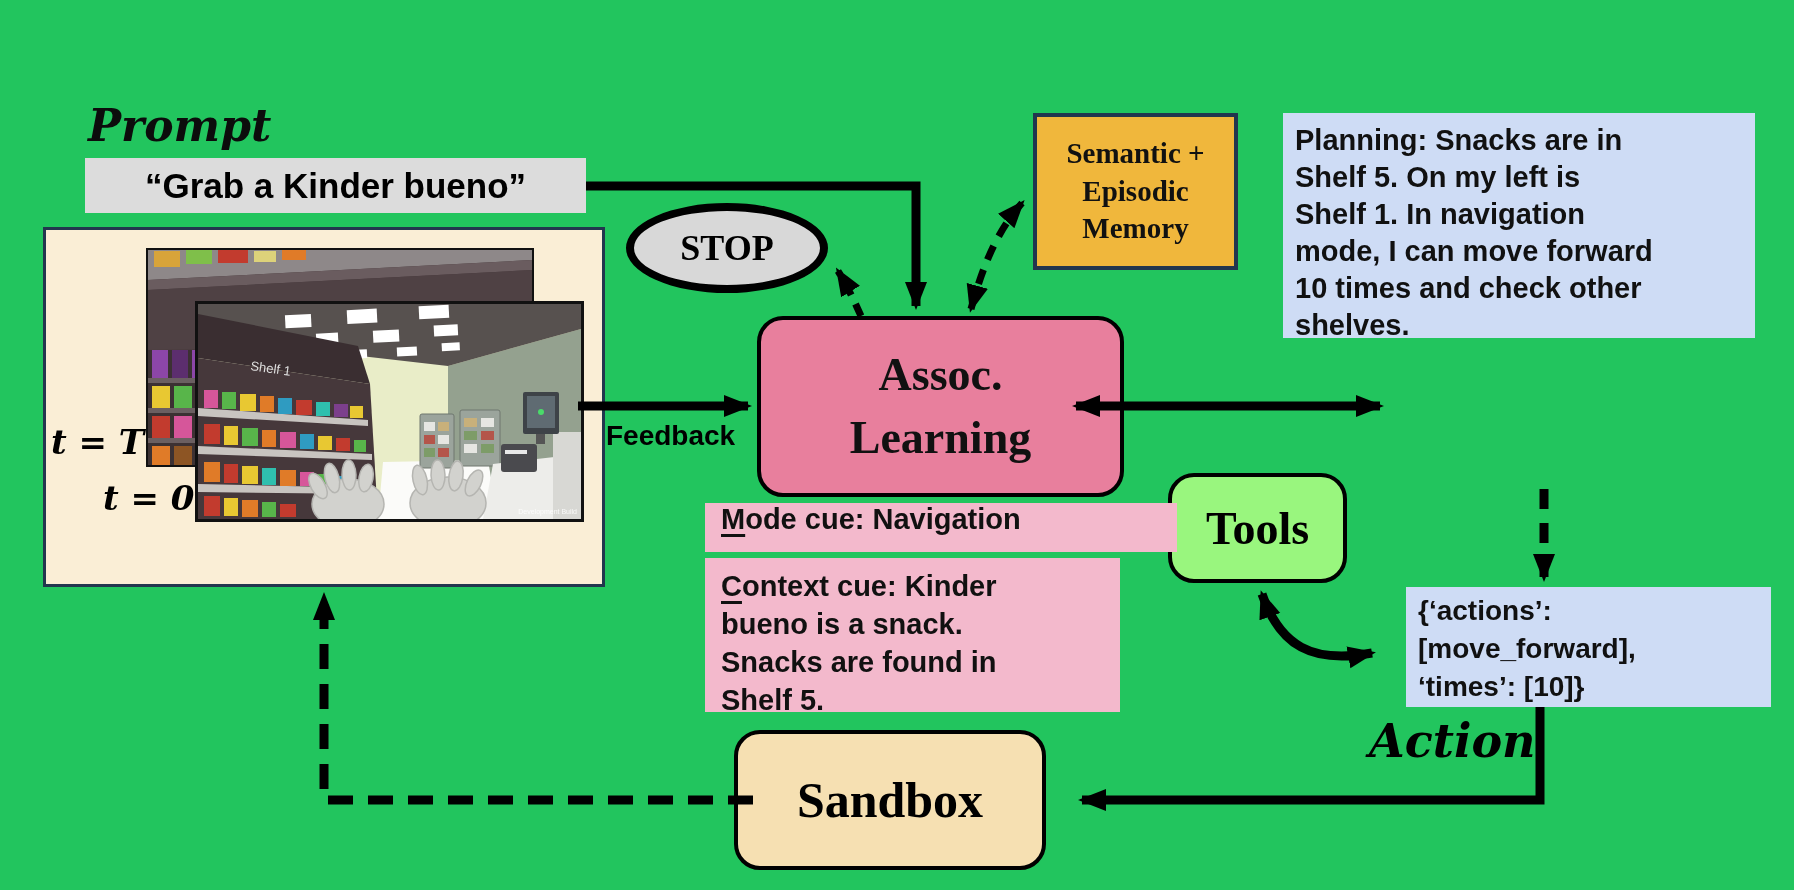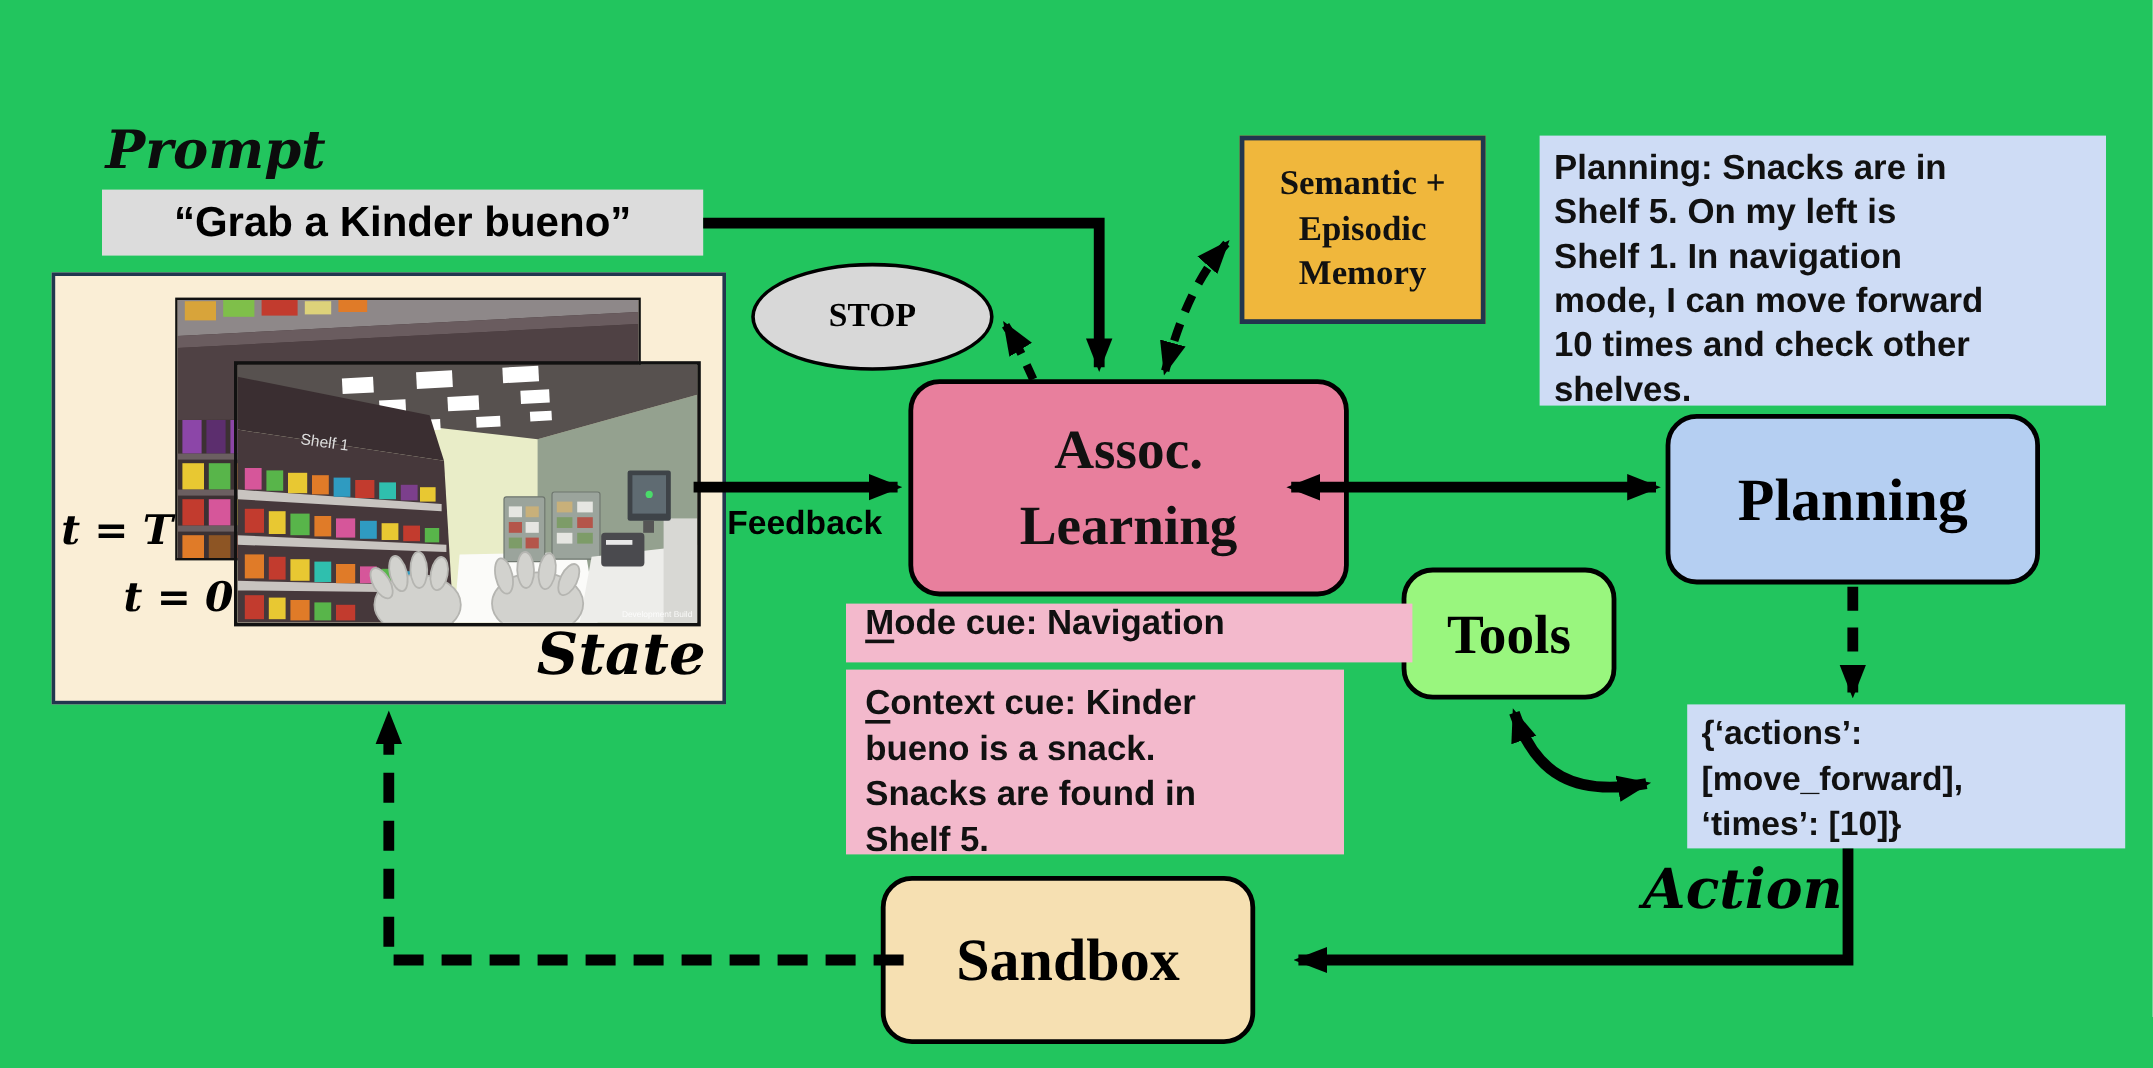--- a/index.html
+++ b/index.html
@@ -21,21 +21,21 @@
   .prompt-box{left:85px;top:158px;width:501px;height:55px;background:#dcdcdc;font-size:35px;}
 
   
   .state-box{left:43px;top:227px;width:562px;height:360px;background:#faeed6;border:3px solid #22364e;box-sizing:border-box;}
   .img-back{left:100px;top:18px;width:384px;height:215px;border:2px solid #111;}
   .img-front{left:149px;top:71px;width:383px;height:215px;border:3px solid #111;}
   .t-end{left:5px;top:192px;font-size:34px;}
   .t-start{left:57px;top:248px;font-size:34px;}
   .state-label{right:14px;top:288px;font-size:48px;}
 
-  .stop{left:626px;top:219px;width:202px;height:90px;background:#d8d8d8;border:3px solid #000000;border-radius:50%;box-sizing:border-box;font-size:28px;}
+  .stop{left:626px;top:203px;width:202px;height:90px;background:#d8d8d8;border:8px solid #000000;border-radius:50%;box-sizing:border-box;font-size:36px;}
 
   .assoc{left:757px;top:316px;width:367px;height:181px;background:#e87f9d;font-size:46px;line-height:1.35;}
   .memory{left:1033px;top:113px;width:205px;height:157px;background:#f0b73c;border:4px solid #22364e;border-radius:0;font-size:29px;line-height:1.3;}
   .feedback{left:606px;top:420px;font-size:28px;color:#000;}
 
   .note-blue{background:#cedcf5;}
   .plan-note{left:1283px;top:113px;width:472px;height:225px;font-size:29px;line-height:37px;padding:9px 12px;}
   .planning{left:1388px;top:345px;width:312px;height:142px;background:#b5cff2;font-size:50px;}
   .tools{left:1168px;top:473px;width:179px;height:110px;background:#99f67e;font-size:46px;}
   .action-code{left:1387px;top:587px;width:365px;height:120px;font-size:28px;line-height:38px;padding:5px 12px;margin-left:19px;}
@@ -192,42 +192,40 @@
           <ellipse cx="222" cy="176" rx="7" ry="15" transform="rotate(-12 222 176)"></ellipse>
           <ellipse cx="240" cy="171" rx="7" ry="15" transform="rotate(-2 240 171)"></ellipse>
           <ellipse cx="258" cy="172" rx="7" ry="15" transform="rotate(8 258 172)"></ellipse>
           <ellipse cx="276" cy="179" rx="7" ry="14" transform="rotate(26 276 179)"></ellipse>
         </g>
         <text x="379" y="210" font-size="7" fill="#ffffff" opacity="0.85" text-anchor="end" font-family="Liberation Sans, sans-serif">Development Build</text>
       </svg>
     </div>
     <div class="abs ital t-end">t = T</div>
     <div class="abs ital t-start">t = 0</div>
-    <div class="abs ital state-label">State</div>
   </div>
 
   <div class="abs serif-b center stop">STOP</div>
 
   <div class="abs serif-b center node assoc prebox">Assoc.
 Learning</div>
 
   <div class="abs serif-b center memory prebox" style="border-radius:0;">Semantic +
 Episodic
 Memory</div>
 
   <div class="abs mono feedback">Feedback</div>
 
   <div class="abs mono note-blue prebox plan-note">Planning: Snacks are in
 Shelf 5. On my left is
 Shelf 1. In navigation
 mode, I can move forward
 10 times and check other
 shelves.</div>
 
-  <div class="abs serif-b center node planning">Planning</div>
 
   <div class="abs serif-b center node tools">Tools</div>
 
   <div class="abs mono note-blue prebox action-code">{‘actions’:
 [move_forward],
 ‘times’: [10]}</div>
   <div class="abs ital action-label">Action</div>
 
   <div class="abs mono cue mode-cue">
       <span><span class="cue-letter">M</span><span>ode cue: Navigation</span></span>

